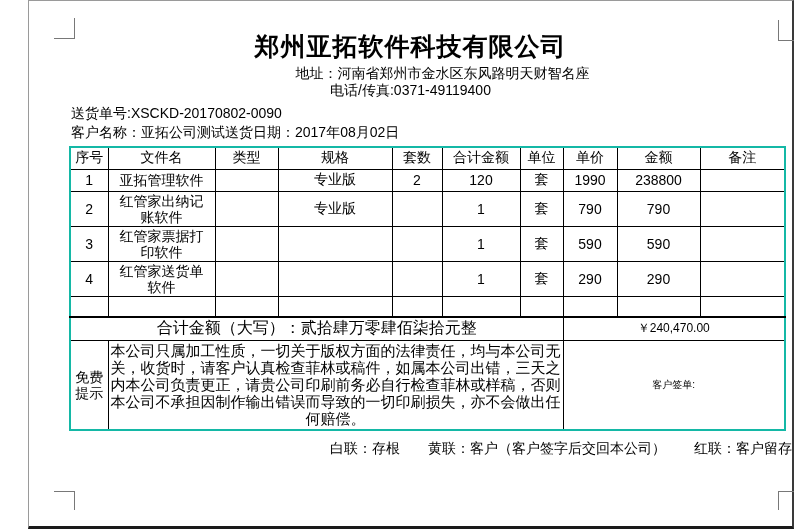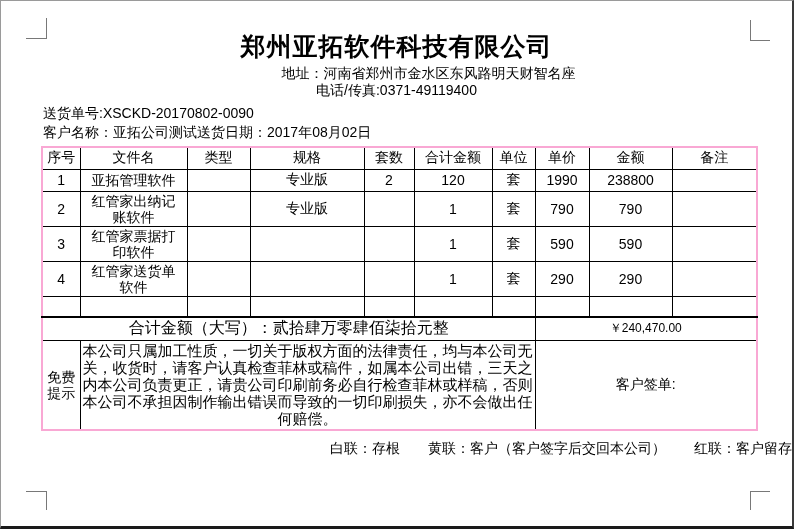--- a/index.html
+++ b/index.html
@@ -4,21 +4,21 @@
 <style>
   html,body{margin:0;padding:0;}
   body{
     width:794px;height:529px;
     font-family:"Liberation Sans","DejaVu Sans",sans-serif;
     color:#000;background:#fff;position:relative;overflow:hidden;
   }
   .page{
     position:absolute;inset:0;background:#fff;box-sizing:border-box;
     border-top:1px solid #9a9a9a;border-left:1px solid #9a9a9a;
-    border-right:2px solid #3a3a3a;border-bottom:3px solid #1a1a1a;
+    border-right:2px solid #3a3a3a;border-bottom:3px solid #1a1a1a;margin-left:28px;
   }
   
   .crop{position:absolute;width:20px;height:20px;}
   .crop.tl{left:25px;top:17px;border-right:1px solid #787878;border-bottom:1px solid #787878;}
   .crop.tr{left:749px;top:19px;width:19px;border-left:1px solid #787878;border-bottom:1px solid #787878;}
   .crop.bl{left:25px;top:490px;height:18px;border-right:1px solid #787878;border-top:1px solid #787878;}
   .crop.br{left:749px;top:490px;width:19px;height:18px;border-left:1px solid #787878;border-top:1px solid #787878;}
 
   .company-name{
     position:absolute;top:29px;left:0;width:100%;text-align:center;
@@ -35,37 +35,37 @@
 
   table.delivery{
     position:absolute;top:145px;left:40px;
     border-collapse:collapse;table-layout:fixed;width:716px;
     font-size:14px;
   }
   table.delivery td,table.delivery th{
     border:1px solid #000;padding:0 2px;text-align:center;vertical-align:middle;
     font-weight:normal;overflow:hidden;
   }
-  table.delivery{border:2px solid #f9a8d4;}
+  table.delivery{border:2px solid #14b8a6;}
   tr.hdr{height:22px;}
   tr.r-single{height:22px;}
   tr.r-double{height:35px;}
   tr.r-empty{height:21px;}
   tr.r-total{height:23px;}
   tr.r-total td{border-top-width:2px;}
   tr.r-notes{height:90px;}
   .pre{white-space:pre-line;line-height:16px;}
   td.total-label{text-align:left;padding-left:4px;font-size:16px;}
   td.total-amount{text-align:left;padding-left:6px;font-size:12px;}
   td.tip-label{font-size:14px;}
   td.tip-text{
     text-align:justify;vertical-align:top;font-size:15px;line-height:17px;
     padding:1px 4px;
   }
-  td.sign-cell{text-align:left;vertical-align:top;padding:2px 4px;font-size:14px;}
+  td.sign-cell{text-align:left;vertical-align:top;padding:2px 4px;font-size:10px;}
 
   .footer-note{
     position:absolute;top:439px;left:0;width:100%;text-align:right;
     font-size:14px;white-space:pre;
   }
 </style>
 </head>
 <body>
 
 <div class="page">

